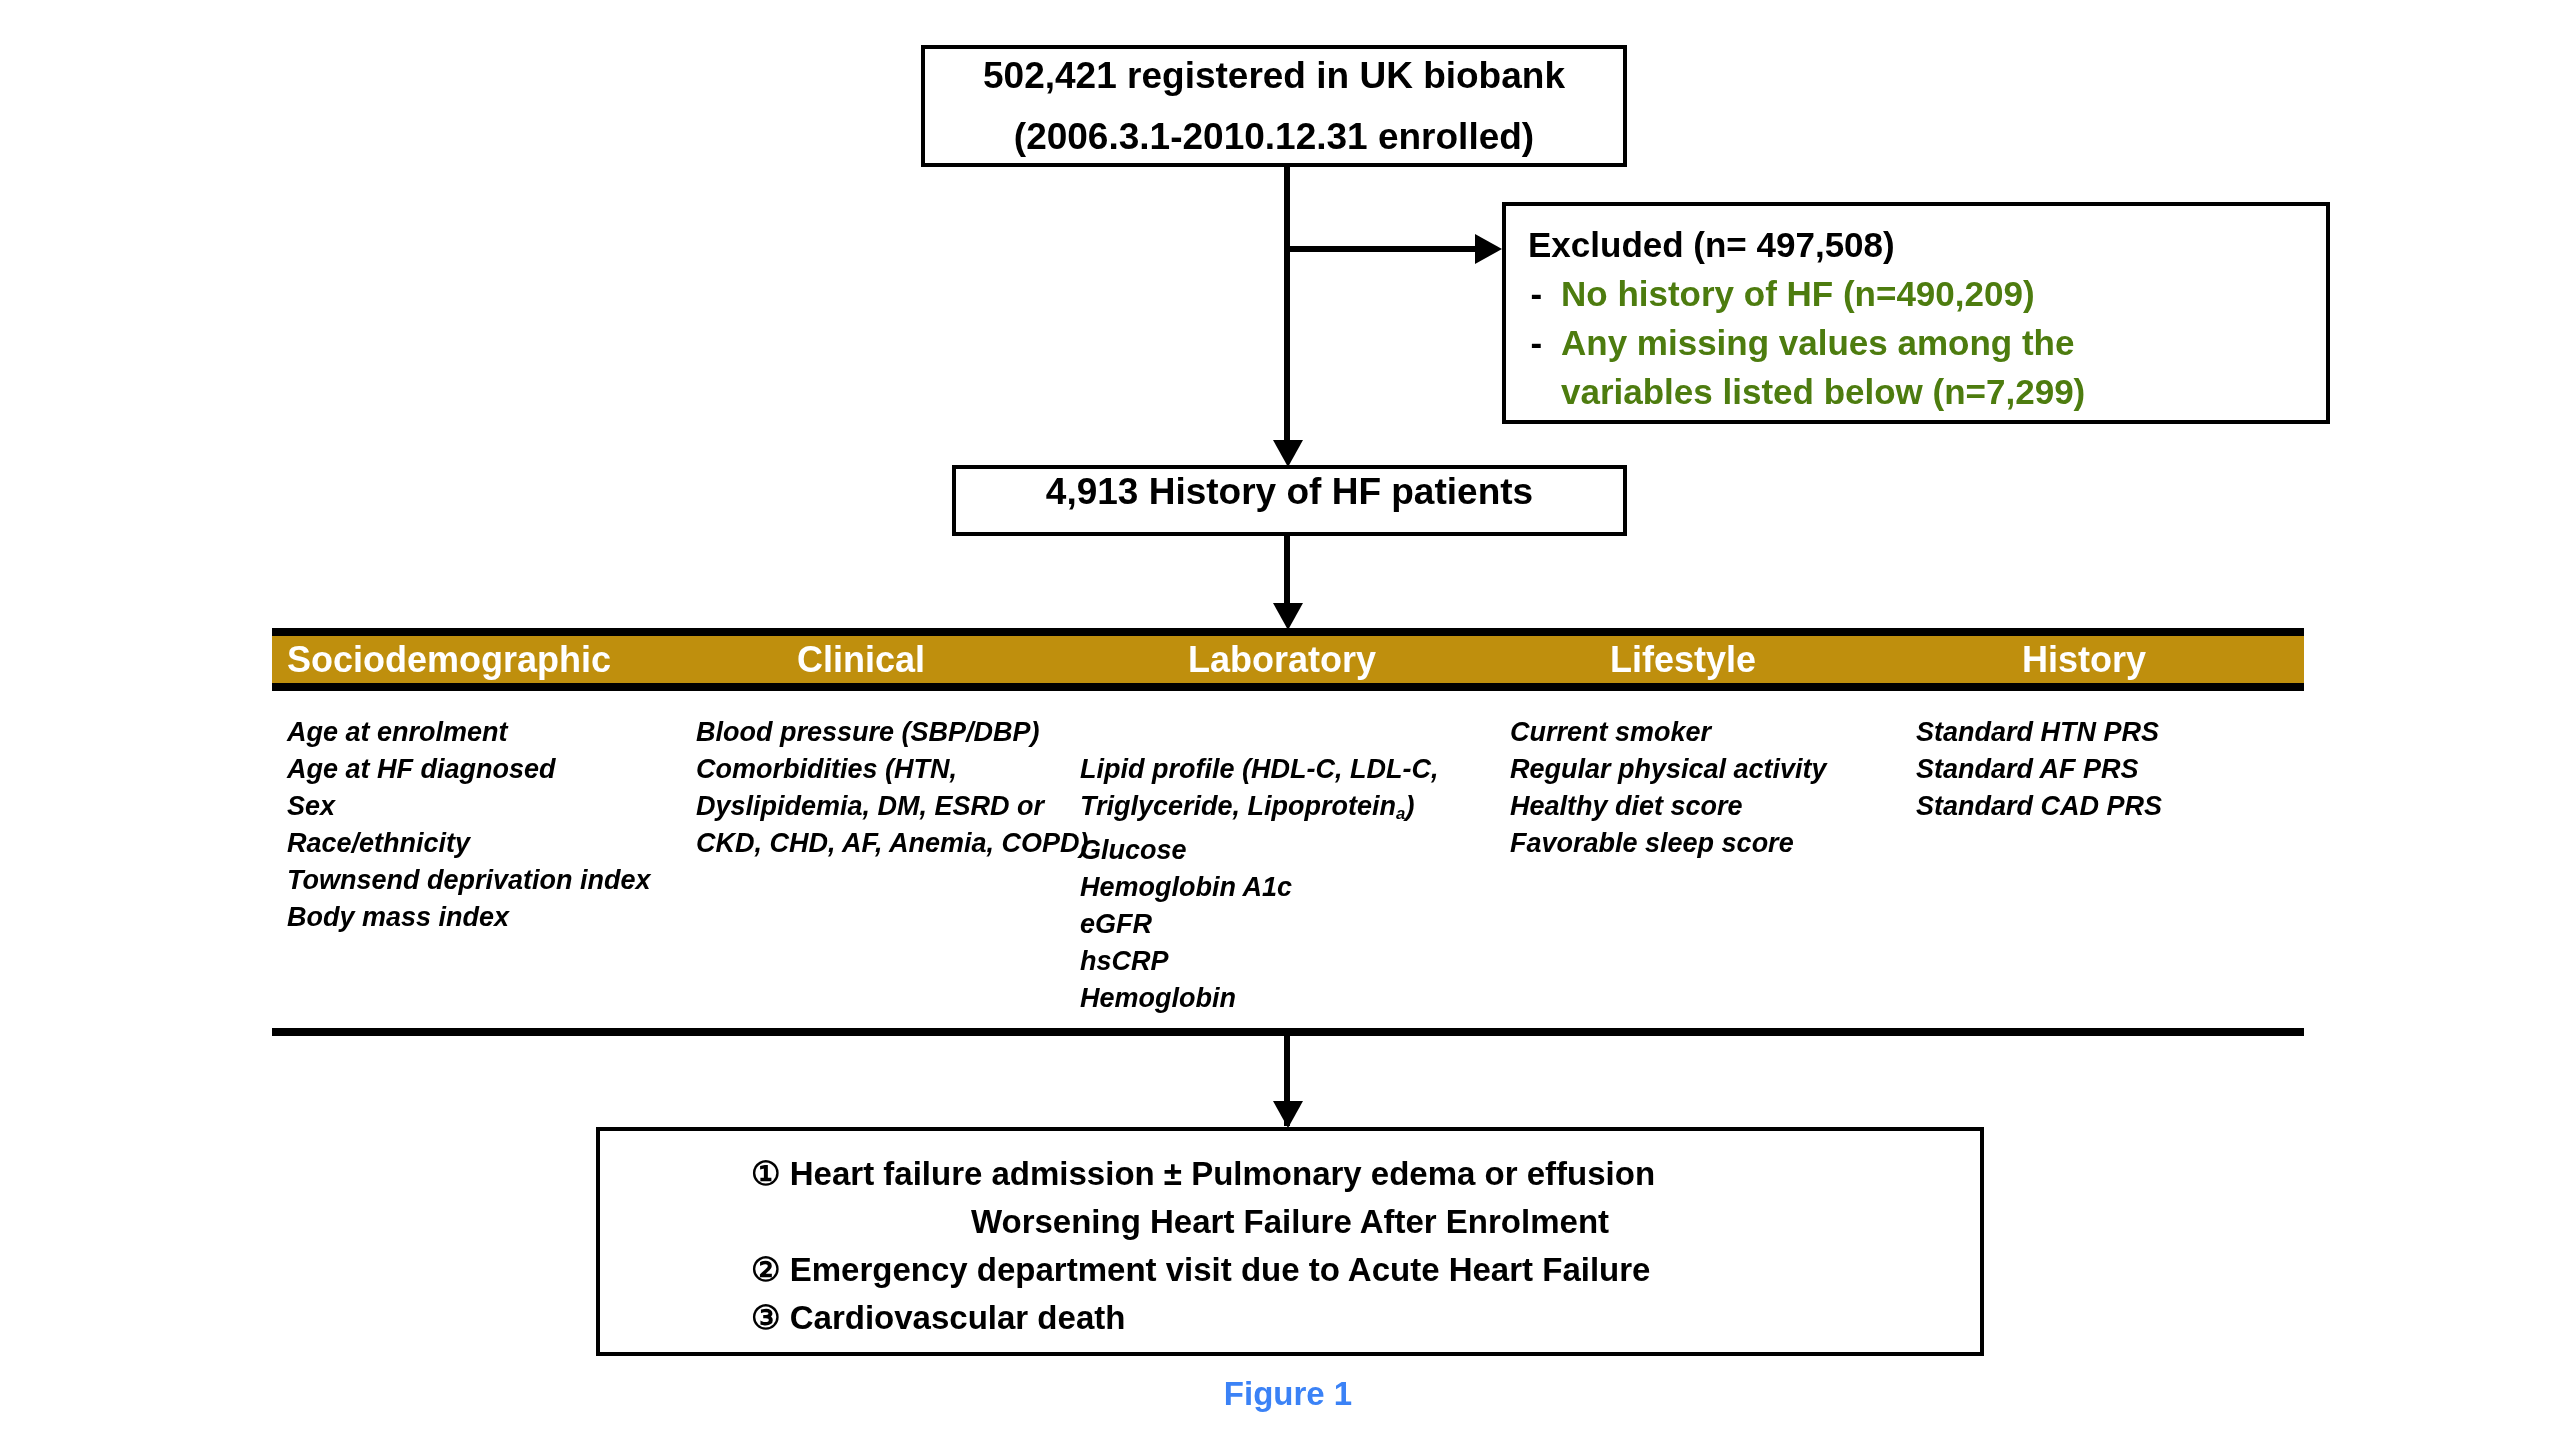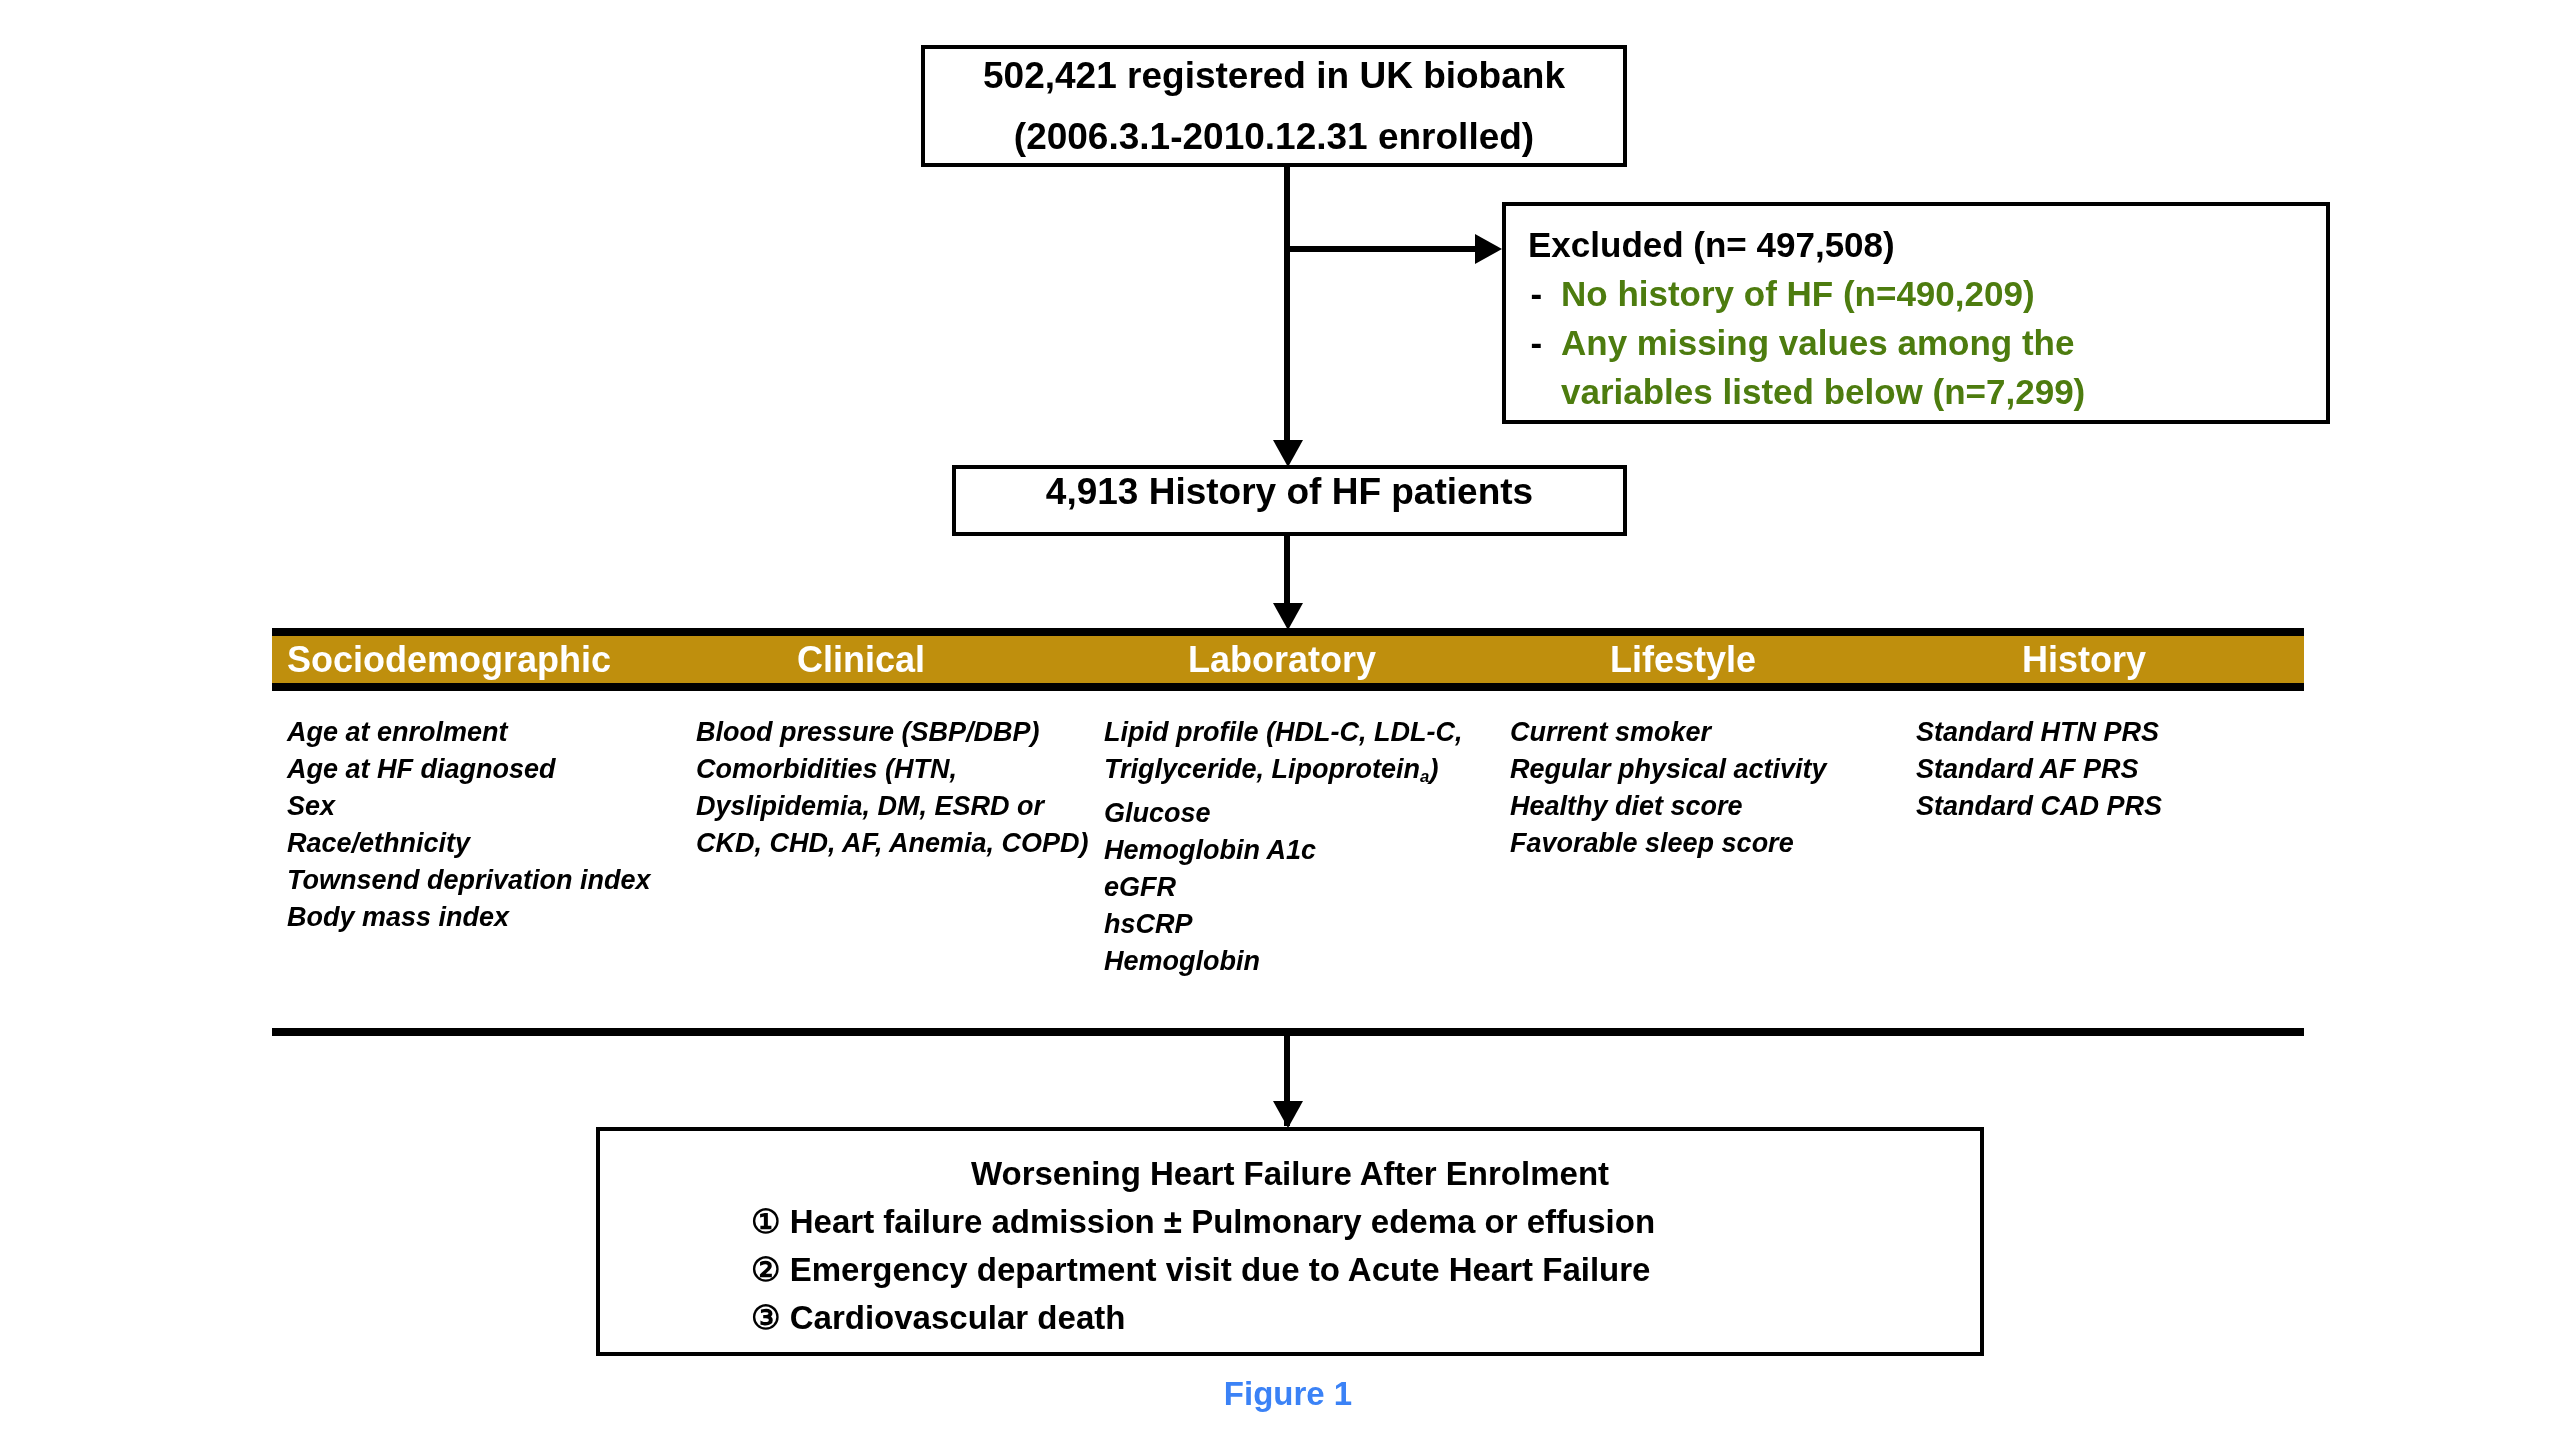--- a/index.html
+++ b/index.html
@@ -152,21 +152,21 @@
   .col-body .item { white-space: nowrap; }
   .col-body .item.wrap { white-space: normal; }
   sub { font-size: 0.62em; vertical-align: -0.22em; }
 
   
   #head-socio { left: 287px; }
   #body-socio { left: 287px; width: 412px; }
   #head-clin  { left: 797px; }
   #body-clin  { left: 696px; width: 399px; }
   #head-lab   { left: 1188px; }
-  #body-lab   { left: 1104px; width: 386px; }
+  #body-lab   { left: 1080px; width: 386px; margin-top: 37px; }
   #head-life  { left: 1610px; }
   #body-life  { left: 1510px; width: 386px; }
   #head-gen   { left: 2022px; }
   #body-gen   { left: 1916px; width: 361px; }
 
   
   #box-outcome {
     left: 596px;
     top: 1127px;
     width: 1388px;
@@ -308,22 +308,22 @@
   <div class="col-body" id="body-gen">
     <div class="item">Standard HTN PRS</div>
     <div class="item">Standard AF PRS</div>
     <div class="item">Standard CAD PRS</div>
   </div>
 
   <div class="vline" style="left:1284px; top:1036px; height:90px;"></div>
   <div class="arrow-down" style="left:1273px; top:1101px;"></div>
 
   <div class="fbox" id="box-outcome">
+    <div class="line num-row">① Heart failure admission ± Pulmonary edema or effusion</div>
     <div class="line title">Worsening Heart Failure After Enrolment</div>
-    <div class="line num-row">① Heart failure admission ± Pulmonary edema or effusion</div>
     <div class="line num-row">② Emergency department visit due to Acute Heart Failure</div>
     <div class="line num-row">③ Cardiovascular death</div>
   </div>
 
   <div id="caption">Figure 1</div>
 
 </div>
 
 
 </body></html>

